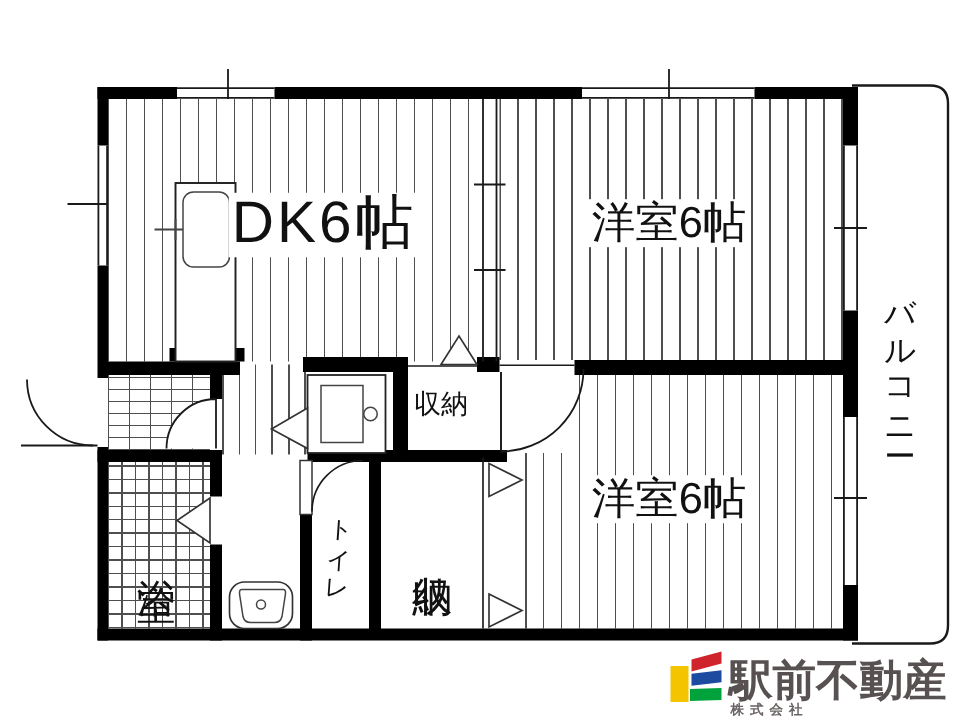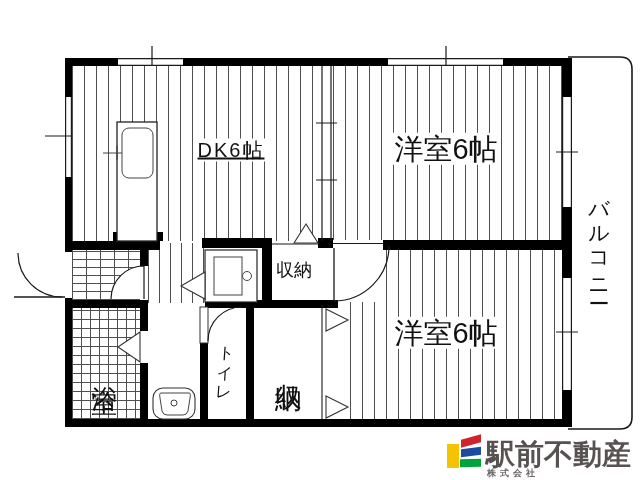--- a/index.html
+++ b/index.html
@@ -111,21 +111,21 @@
     <path d="M322,305 V419" stroke="#1a1a1a" stroke-width="1.1" fill="none"></path>
     <path d="M326,309 L348,320 L326,331 Z M326,396 L348,407 L326,418 Z" fill="#fff" stroke="#333" stroke-width="1.1"></path>
 
     <g>
       <rect x="153" y="388" width="42" height="31" rx="10" fill="#fff" stroke="#333" stroke-width="1.1"></rect>
       <path d="M161,393 H189 Q191,393 190,398 L188,411 Q187,415 183,415 H167 Q163,415 162,411 L160,398 Q159,393 161,393 Z" fill="#fff" stroke="#444" stroke-width="1"></path>
       <circle cx="174" cy="403" r="3" fill="#fff" stroke="#444" stroke-width="1"></circle>
     </g>
   </svg>
 
-  <div class="rlabel" style="left:231px;top:150px;font-size:20px;letter-spacing:2px;text-decoration:underline;">DK6帖</div>
+  <div class="rlabel" style="left:216px;top:150px;font-size:39px;letter-spacing:2px;">DK6帖</div>
   <div class="rlabel" style="left:446px;top:149px;font-size:29px;">洋室6帖</div>
   <div class="rlabel" style="left:446px;top:333px;font-size:29px;">洋室6帖</div>
   <div class="rlabel vert" style="left:599px;top:240px;font-size:21px;letter-spacing:3px;background:transparent;">バルコニー</div>
   <div class="rlabel vert" style="left:104px;top:368px;font-size:26px;letter-spacing:3px;background:transparent;">浴室</div>
   <div class="rlabel vert" style="left:225px;top:365px;font-size:16px;letter-spacing:2px;background:transparent;transform:translate(-50%,-50%) rotate(4deg);">トイレ</div>
   <div class="rlabel" style="left:294px;top:270px;font-size:18px;">収納</div>
   <div class="rlabel vert" style="left:288px;top:364px;font-size:27px;letter-spacing:2px;">収納</div>
 
   <div>
     <div class="logo-bar" style="left:447px;top:444px;width:12px;height:24px;background:#f5c400;"></div>

